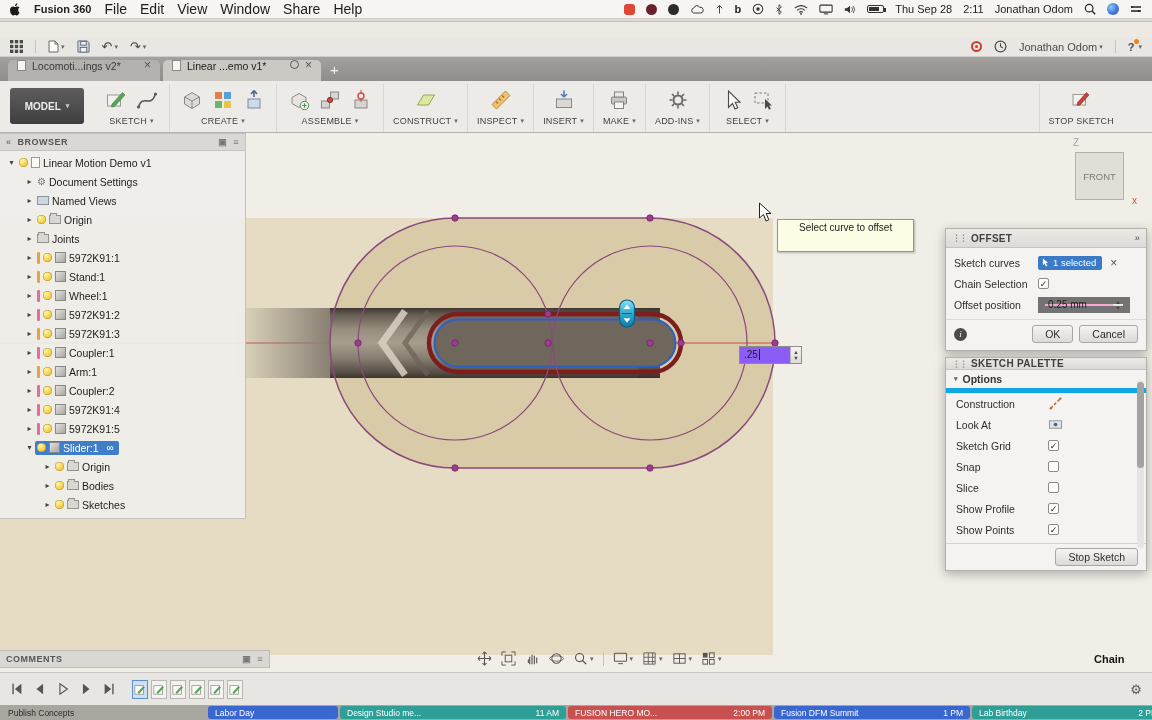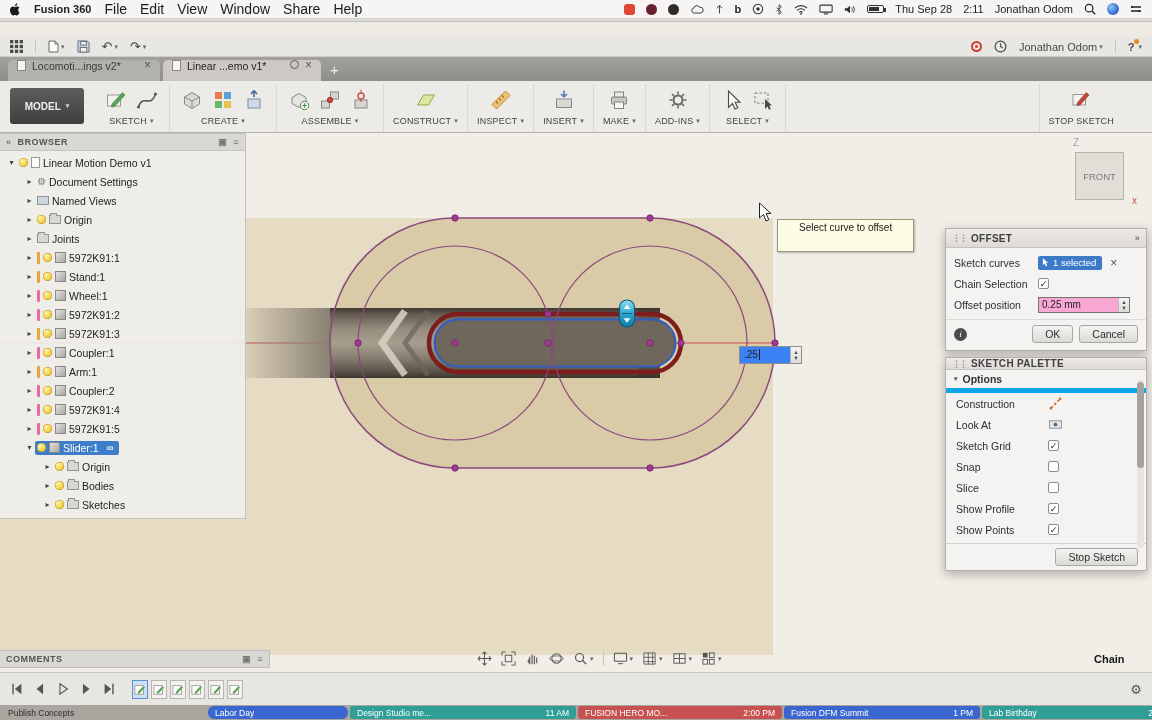--- a/index.html
+++ b/index.html
@@ -87,21 +87,21 @@
   .fpanel{position:absolute;width:202px;background:#f4f3f1;border:1px solid #b3b1ae;box-shadow:0 3px 10px rgba(0,0,0,.28);z-index:20;font-size:10.5px}
   .dlg-header{height:19px;background:linear-gradient(#ece9e6,#dcd9d6);border-bottom:1px solid #c5c3c0;display:flex;align-items:center;padding:0 6px;font-weight:bold;font-size:10px;color:#3f3f3f;gap:5px;letter-spacing:.3px}
   .grip{color:#9a9894;font-size:9px;letter-spacing:-2px}
   .hdr-right{margin-left:auto;color:#777;font-size:9px}
   .dlg-row{display:flex;align-items:center;padding:0 8px;height:21px}
   .dlg-label{width:84px;color:#2e2e2e;flex:none}
   .badge{background:#3c7ac8;color:#fff;font-size:9.5px;border-radius:2px;padding:1.5px 6px 1.5px 4px;display:inline-flex;gap:4px;align-items:center}
   .badge-x{margin-left:8px;color:#555;font-size:12px;line-height:10px}
   .cb{width:11px;height:11px;background:#fff;border:1px solid #8d8b88;border-radius:2px;font-size:9px;line-height:10px;text-align:center;color:#1d1d1d;flex:none}
   .cb.checked::after{content:"✓"}
-  .dim-input{width:92px;height:16px;background:#f9a8d4;border:1px solid #737373;font-size:10px;display:flex;align-items:center}
+  .dim-input{width:92px;height:16px;background:#f9a8d4;border:7px solid #737373;font-size:10px;display:flex;align-items:center}
   .dim-input .val{flex:1;padding:0 3px;white-space:nowrap}
   .spin{width:11px;height:100%;border-left:1px solid #bbb9b6;background:linear-gradient(#f5f4f2,#dddbd8);display:flex;flex-direction:column;align-items:center;justify-content:center}
   .spin span{font-size:5.5px;line-height:6px;color:#444}
   .dlg-footer{display:flex;align-items:center;padding:5px 8px 7px;gap:6px;border-top:1px solid #dcdad7;margin-top:4px}
   .info{width:13px;height:13px;border-radius:50%;background:#4b4b4b;color:#fff;font-size:9px;font-style:italic;text-align:center;line-height:13px;font-family:"Liberation Serif",serif}
   .btn{background:linear-gradient(#f5f4f2,#dcdad7);border:1px solid #a9a7a4;border-radius:3px;font-size:10.5px;padding:2px 12px;color:#2e2e2e}
   .btn-ok{margin-left:auto}
 
   
   .section-header{display:flex;align-items:center;gap:5px;padding:3px 8px;font-weight:bold;color:#333;border-bottom:5px solid #0ea5e9}
@@ -114,21 +114,21 @@
   .pal-thumb{position:absolute;top:2px;left:0;width:7px;height:86px;background:#a5a3a0;border-radius:4px}
 
   
   .viewcube{position:absolute;left:1048px;top:136px;width:104px;height:82px;opacity:.85;z-index:6}
   .vc-face{position:absolute;left:27px;top:16px;width:49px;height:48px;background:rgba(206,204,198,.55);border:1px solid #a9a7a2;display:flex;align-items:center;justify-content:center;font-size:9.5px;color:#666}
   .vc-z{position:absolute;left:25px;top:1px;color:#8a97a8;font-size:10px}
   .vc-x{position:absolute;left:84px;top:59px;color:#c0392b;font-size:10px}
 
   
   .tooltip{position:absolute;left:777px;top:219px;height:33px;background:#fdfce4;border:1px solid #9a9878;font-size:10px;color:#222;padding:0 21px;line-height:15px;box-shadow:1px 1px 2px rgba(0,0,0,.25);z-index:30;white-space:nowrap}
-  .dim-float{position:absolute;left:739px;top:346px;width:63px;height:18px;background:#3b82f6;border:1px solid #8f8d8a;display:flex;z-index:30}
+  .dim-float{position:absolute;left:739px;top:346px;width:63px;height:18px;background:#8b5cf6;border:1px solid #8f8d8a;display:flex;z-index:30}
   .dim-float .val{flex:1;font-size:10px;padding:2px 0 0 4px}
   .caret{display:inline-block;width:1px;height:11px;background:#222;margin-left:1px;vertical-align:-2px}
   .cursor{position:absolute;left:758px;top:202px;z-index:40;pointer-events:none}
 
   
   .comments{position:absolute;top:650px;left:0;width:270px;height:18px;background:#dad8d5;border:1px solid #c0beba;border-left:none;display:flex;align-items:center;font-size:9px;font-weight:bold;color:#555;padding:0 6px;letter-spacing:.5px;z-index:8}
   .navbar{position:absolute;top:651px;left:477px;display:flex;align-items:center;gap:9px;z-index:8}
   .nav-ic{display:inline-flex;align-items:center;gap:2px}
   .nav-sep{width:1px;height:14px;background:#c5c3c0}
   .chain-label{position:absolute;left:1094px;top:653px;font-size:11px;font-weight:bold;color:#161616;z-index:8}
@@ -1009,21 +1009,21 @@
         </svg>
       </div>
     </div>
   <span class="bb-gear">⚙</span>
 </div>
 
 <div class="dockstrip" id="dockstrip">
     <div class="dock-seg" style="width: 205px; background: rgb(169, 166, 159); color: rgb(46, 46, 46);">
       <span class="seg-text">Publish Concepts</span>
     </div>
-    <div class="dock-seg" style="width: 140px; background: rgb(58, 102, 208); color: rgb(255, 255, 255); border-radius: 6px;">
+    <div class="dock-seg" style="width: 130px; background: rgb(58, 102, 208); color: rgb(255, 255, 255);">
       <span class="seg-text">Labor Day</span>
     </div>
     <div class="dock-seg" style="width: 226px; background: rgb(46, 158, 150); color: rgb(255, 255, 255);">
       <span class="seg-text">Design Studio me...</span>
       <span class="seg-time">11 AM</span>
     </div>
     <div class="dock-seg" style="width: 204px; background: rgb(199, 80, 80); color: rgb(255, 255, 255);">
       <span class="seg-text">FUSION HERO MO...</span>
       <span class="seg-time">2:00 PM</span>
     </div>

